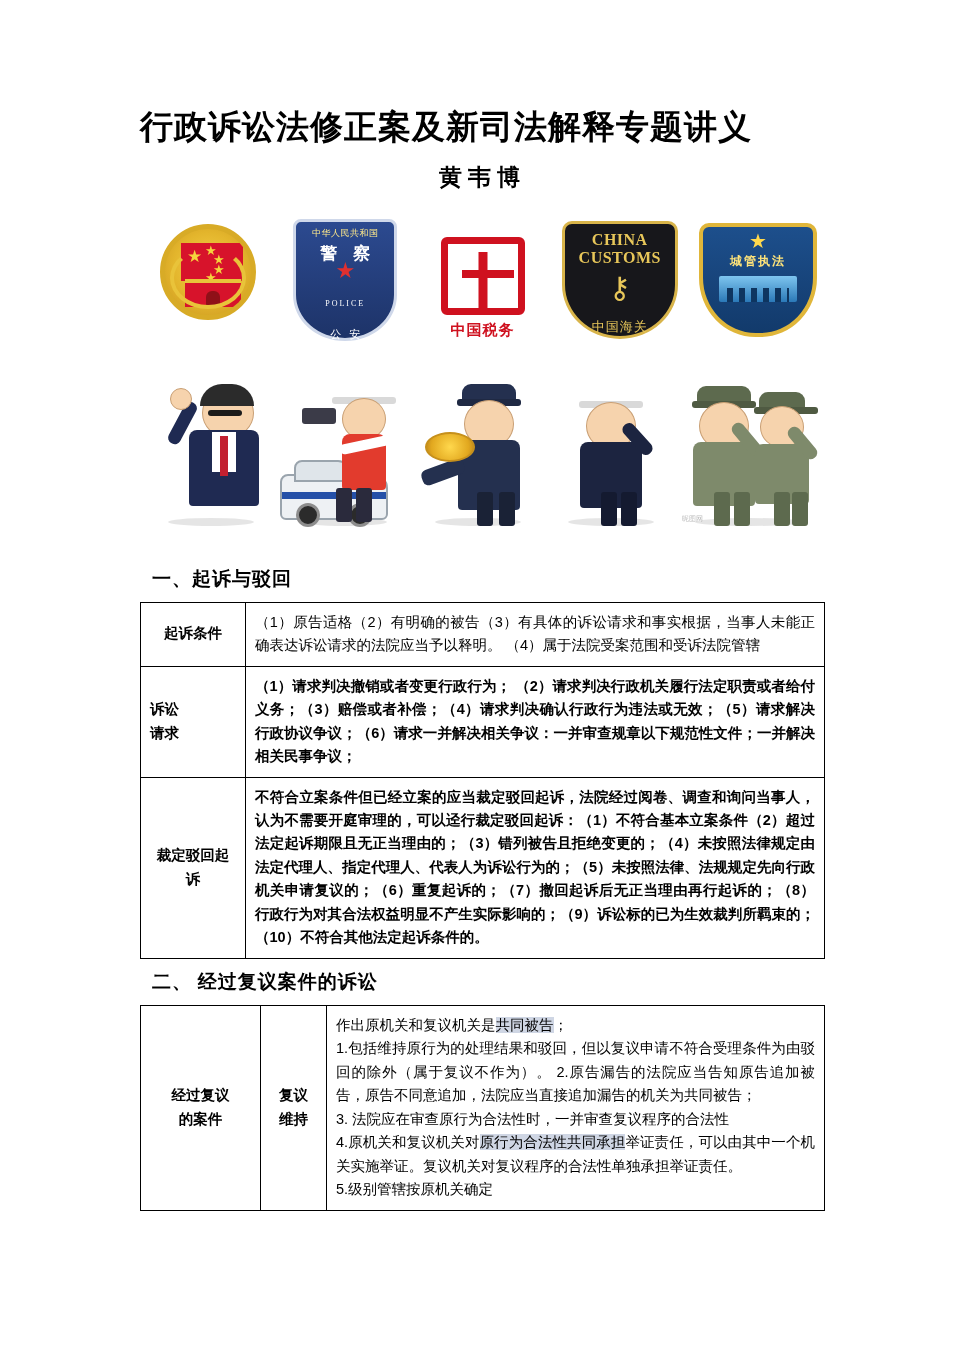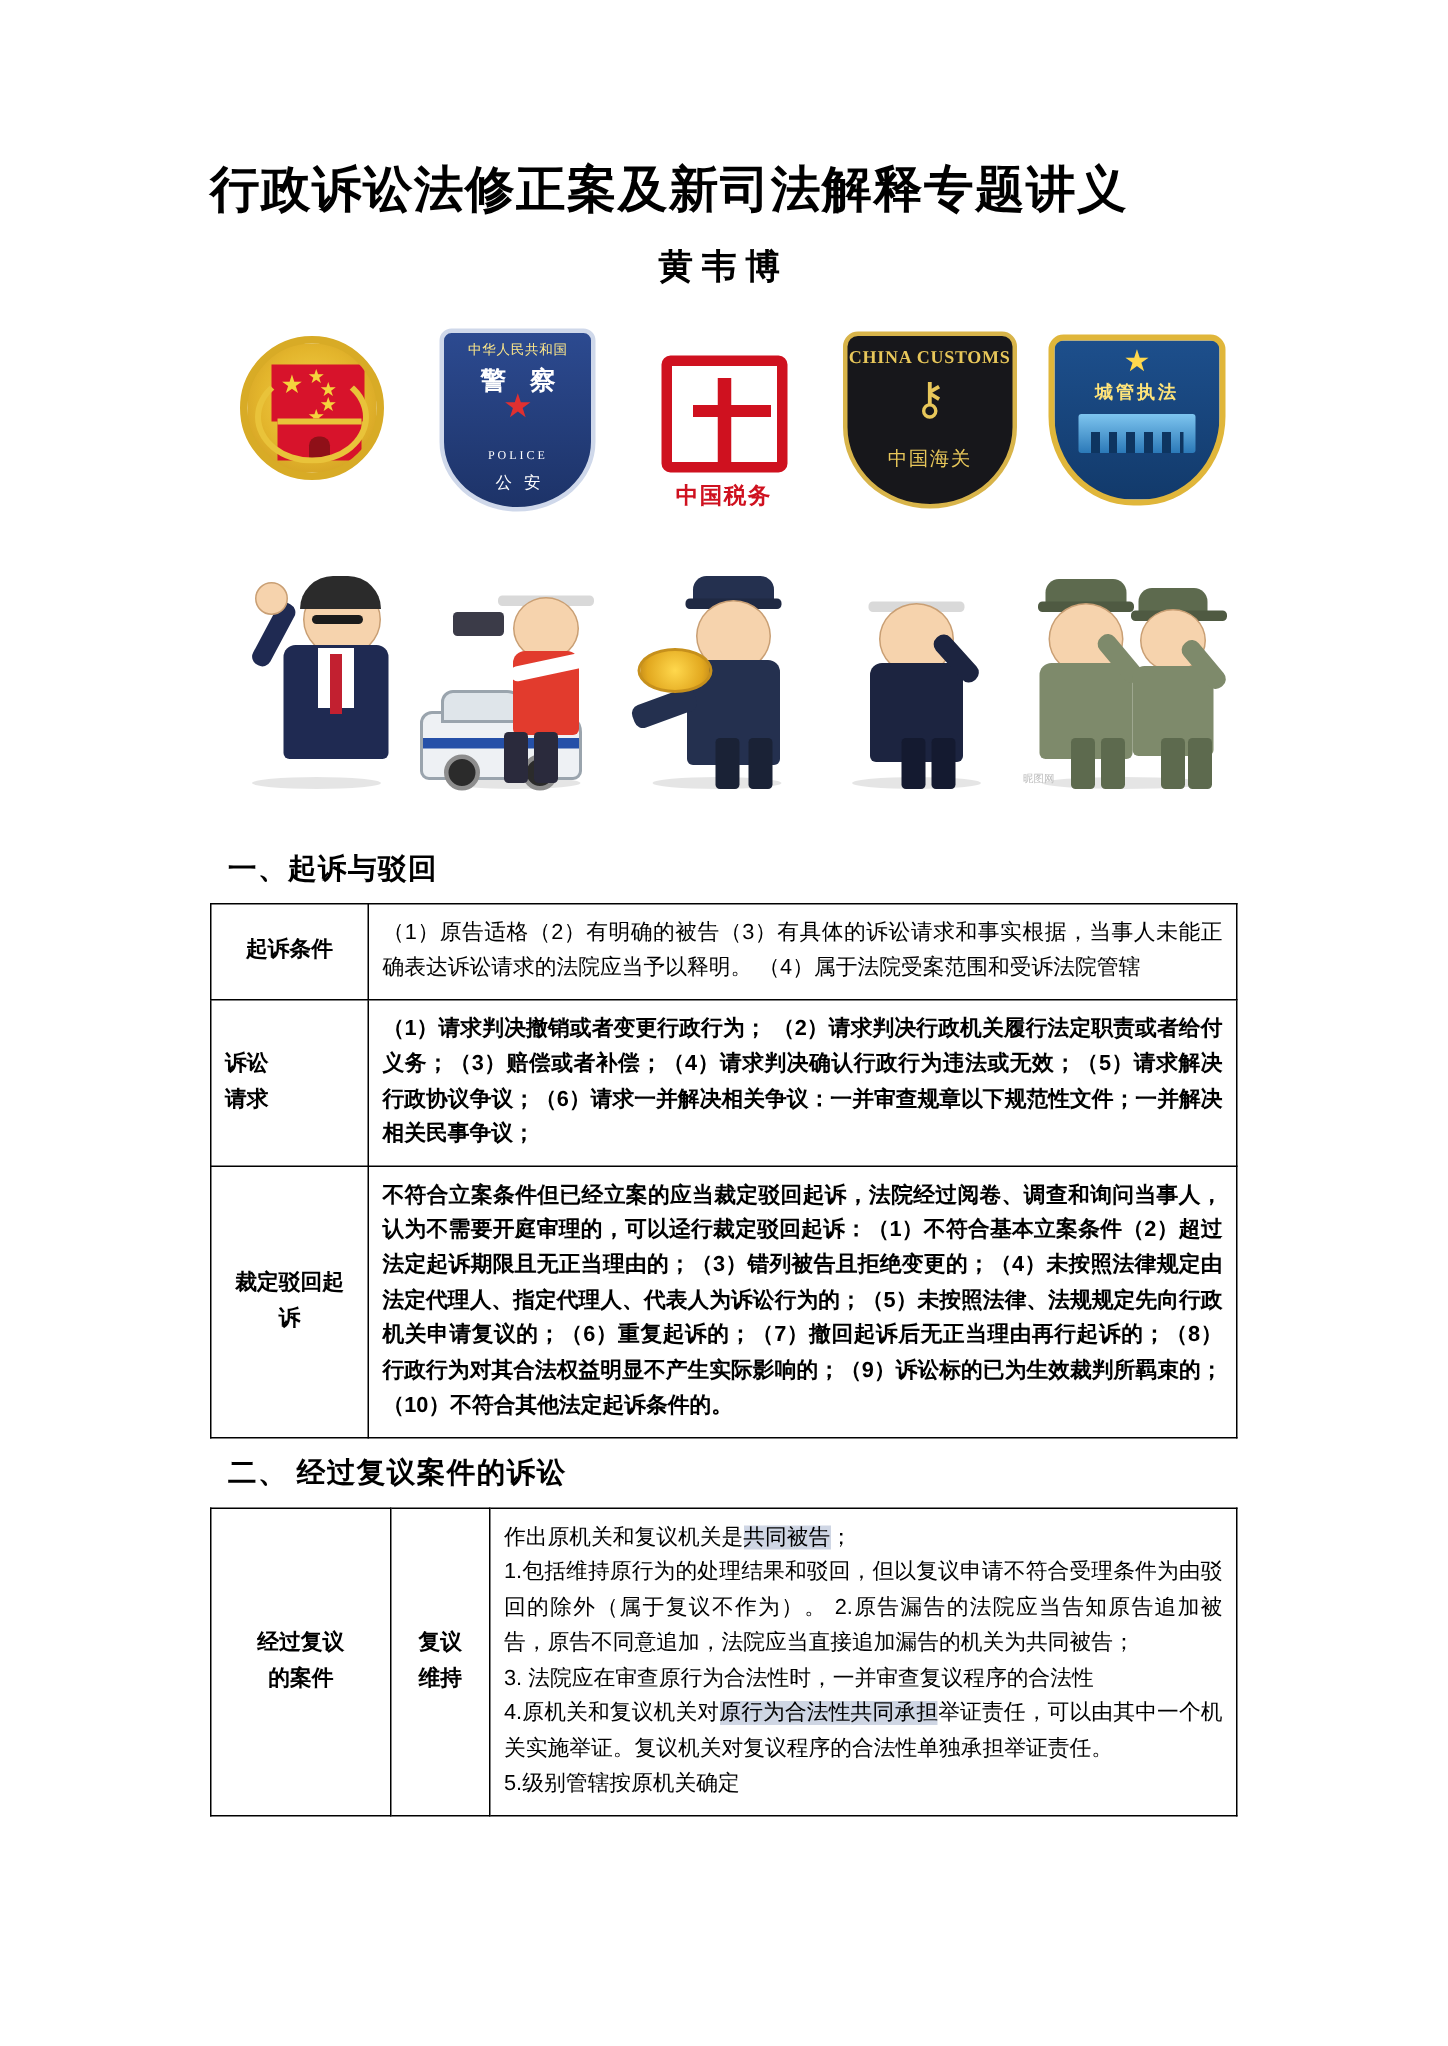--- a/index.html
+++ b/index.html
@@ -111,21 +111,21 @@
     color: #ffffff;
     text-align: center;
   }
   .police .t1 { font-size: 9px; margin-top: 5px; letter-spacing: 0.5px; color: #ffe98a;}
   .police .t2 { font-size: 17px; font-weight: bold; margin-top: 2px; letter-spacing: 16px; text-indent: 16px;}
   .police .redstar {
     position: absolute; left: 50%; top: 38px; transform: translateX(-50%);
     color: #e03030; font-size: 22px; line-height: 1;
   }
   .police .t3 { font-size: 8px; margin-top: 34px; letter-spacing: 2px; color: #ffffff;}
-  .police .t4 { font-size: 11px; margin-top: 6px; letter-spacing: 8px; text-indent: 8px;}
+  .police .t4 { font-size: 11px; margin-top: 19px; letter-spacing: 8px; text-indent: 8px;}
 
   
   .tax {
     position: absolute;
     left: 4px; top: 18px;
     width: 112px; height: 120px;
     text-align: center;
   }
   .tax .mark {
     margin: 0 auto;
@@ -157,21 +157,21 @@
     position: absolute;
     left: 2px; top: 2px;
     width: 116px; height: 118px;
     background: #17171b;
     border: 3px solid #d8b44a;
     border-radius: 10px 10px 50% 50% / 10px 10px 46% 46%;
     box-sizing: border-box;
     color: #e8c75a;
     text-align: center;
   }
-  .customs .en { font-size: 12px; font-weight: bold; margin-top: 7px; letter-spacing: 0.5px;}
+  .customs .en { font-size: 16px; font-weight: bold; margin-top: 7px; letter-spacing: 0.5px;}
   .customs .key { font-size: 30px; margin-top: 6px; line-height: 1;}
   .customs .cn { font-size: 13px; margin-top: 15px; letter-spacing: 1px;}
 
   
   .chengguan {
     position: absolute;
     left: 2px; top: 4px;
     width: 118px; height: 114px;
     background: linear-gradient(#1d4f8c, #123a6b);
     border: 4px solid #e0b63a;

